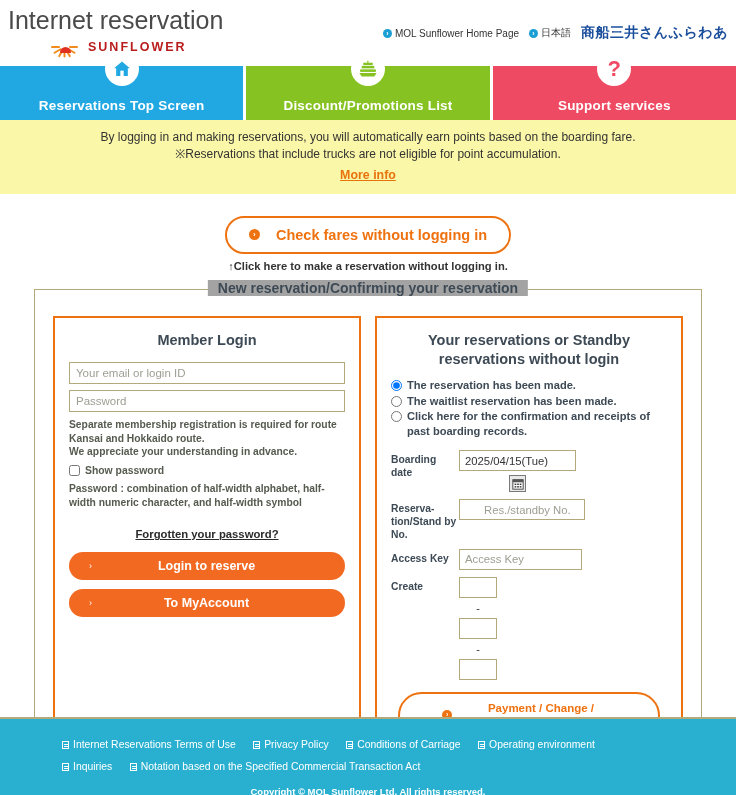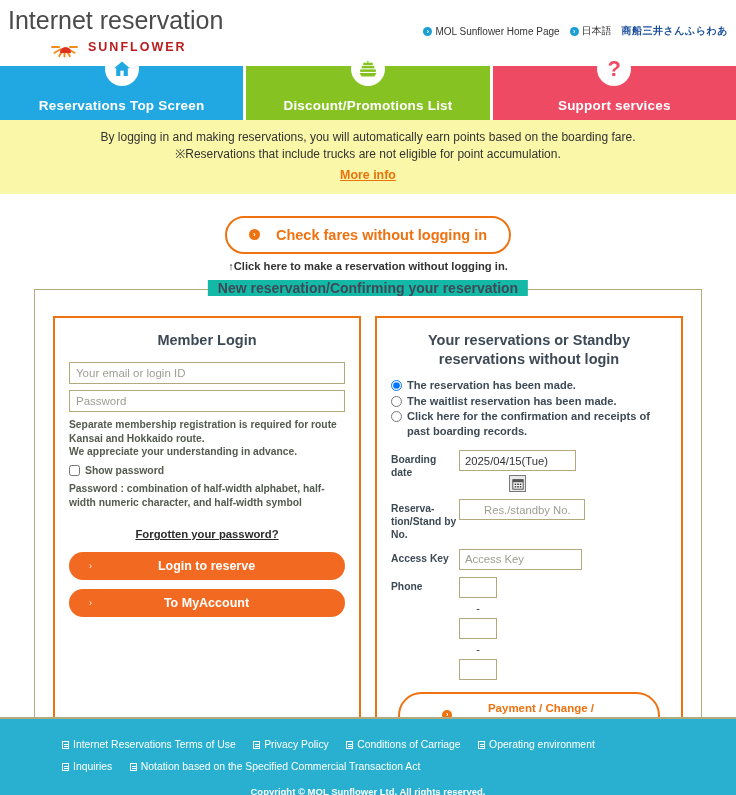--- a/index.html
+++ b/index.html
@@ -77,21 +77,21 @@
     width: 9px; height: 9px;
     border-radius: 50%;
     background: #1a9fd4;
     color: #ffffff;
     font-size: 7px;
     line-height: 9px;
     text-align: center;
     font-weight: bold;
   }
   .corp-name {
-    font-size: 10px;
+    font-size: 14px;
     font-weight: bold;
     color: #1b4f9c;
     letter-spacing: 0.5px;
   }
 
   
   .nav {
     display: flex;
     height: 54px;
     width: 736px;
@@ -197,21 +197,21 @@
     border: 1px solid #b3a97a;
     padding: 0 18px 22px;
     position: relative;
     background: #ffffff;
   }
   .rb-legend {
     position: absolute;
     top: -10px;
     left: 50%;
     transform: translateX(-50%);
-    background: #14b8a6;
+    background: #a3a3a3;
     padding: 0 10px;
     font-size: 14px;
     font-weight: bold;
     color: #3d4a55;
     white-space: nowrap;
   }
   .panels {
     display: flex;
     gap: 14px;
     padding-top: 26px;
@@ -613,21 +613,21 @@
         </div>
 
         <div class="form-row">
           <div class="form-label">Access Key</div>
           <div class="form-field">
             <input class="fi fi-key" type="text" placeholder="Access Key" style="">
           </div>
         </div>
 
         <div class="form-row">
-          <div class="form-label">Phone</div>
+          <div class="form-label">Create</div>
           <div class="form-field">
             <input class="fi fi-phone" type="text" style="">
             <span class="dash">-</span>
             <input class="fi fi-phone" type="text" style="">
             <span class="dash">-</span>
             <input class="fi fi-phone" type="text" style="">
           </div>
         </div>
       </div>
 

